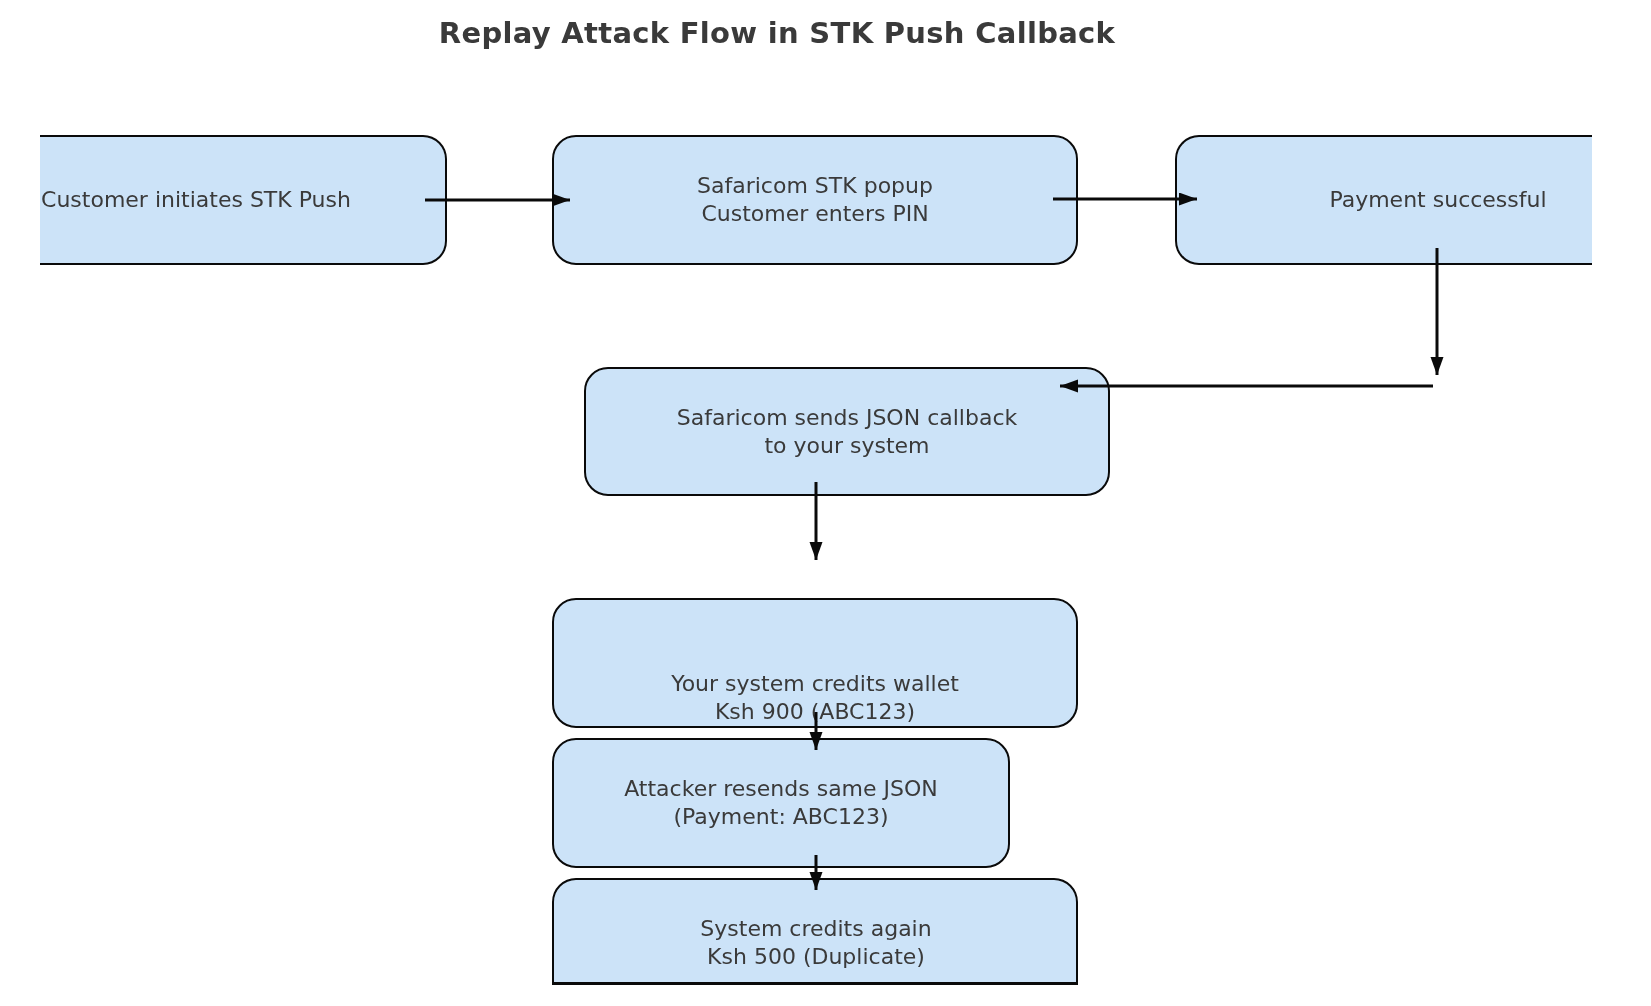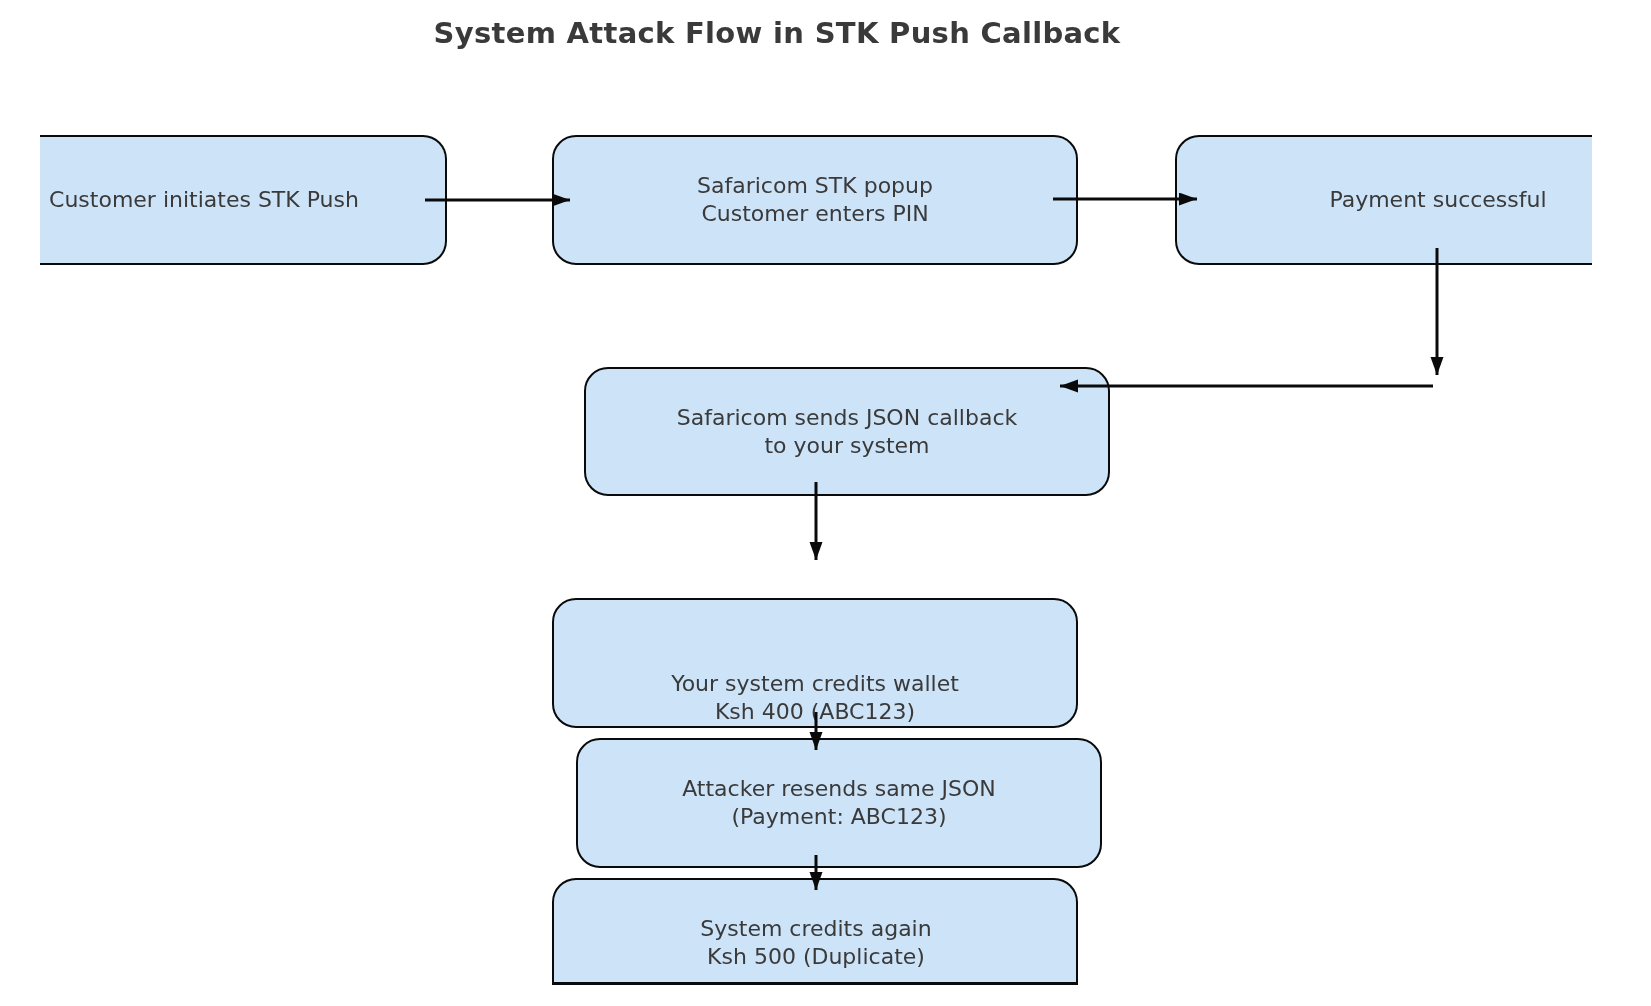--- a/index.html
+++ b/index.html
@@ -91,24 +91,24 @@
   }
   .arrowhead-shape {
     fill: var(--arrow, #0a0a0a);
   }
 </style>
 </head>
 <body>
 
 <div class="canvas">
 
-  <div class="title">System Attack Flow in STK Push Callback</div>
+  <div class="title">Replay Attack Flow in STK Push Callback</div>
 
   <div class="node clip-left" style="left:40px; top:135px; width:407px; height:130px;"></div>
-  <div class="float-label" style="left:204px; top:135px; height:130px;">
+  <div class="float-label" style="left:196px; top:135px; height:130px;">
     <div>Customer initiates STK Push</div>
   </div>
 
   <div class="node" style="left:552px; top:135px; width:526px; height:130px;">
     <div class="label">
       <div>Safaricom STK popup</div>
       <div>Customer enters PIN</div>
     </div>
   </div>
 
@@ -120,25 +120,25 @@
   <div class="node" style="left:552px; top:367px; width:526px; height:129px;margin-left:32px;">
     <div class="label">
       <div>Safaricom sends JSON callback</div>
       <div>to your system</div>
     </div>
   </div>
 
   <div class="node" style="left:552px; top:598px; width:526px; height:130px;align-items:flex-end;">
     <div class="label">
       <div>Your system credits wallet</div>
-      <div>Ksh 400 (ABC123)</div>
+      <div>Ksh 900 (ABC123)</div>
     </div>
   </div>
 
-  <div class="node" style="left:552px; top:738px; width:526px; height:130px;margin-left:24px;">
+  <div class="node" style="left:552px; top:738px; width:458px; height:130px;">
     <div class="label">
       <div>Attacker resends same JSON</div>
       <div>(Payment: ABC123)</div>
     </div>
   </div>
 
   <div class="node clip-bottom" style="left:552px; top:878px; width:526px; height:107px;"></div>
   <div class="float-label" style="left:816px; top:878px; height:130px;">
     <div>System credits again</div>
     <div>Ksh 500 (Duplicate)</div>

